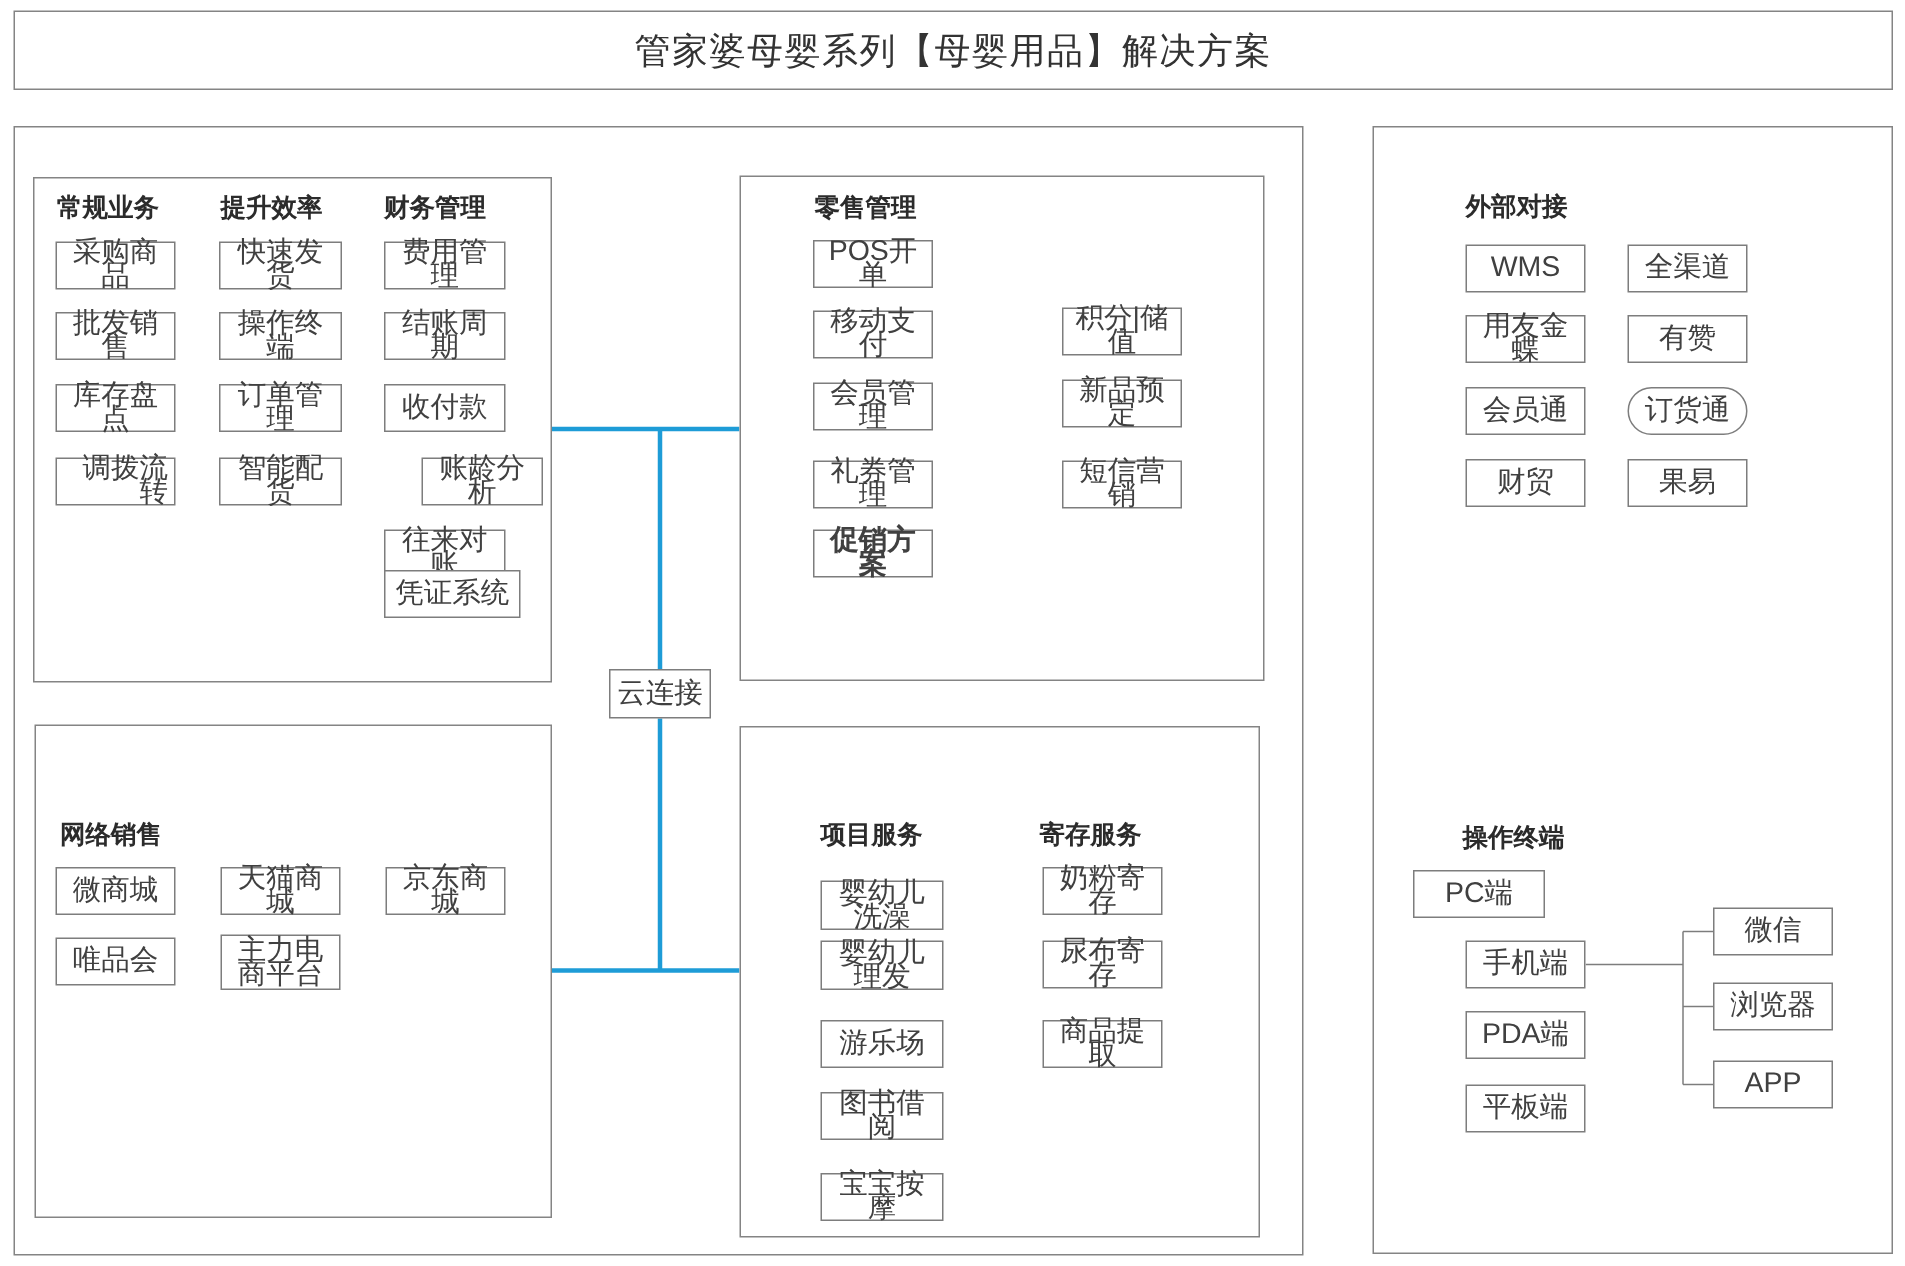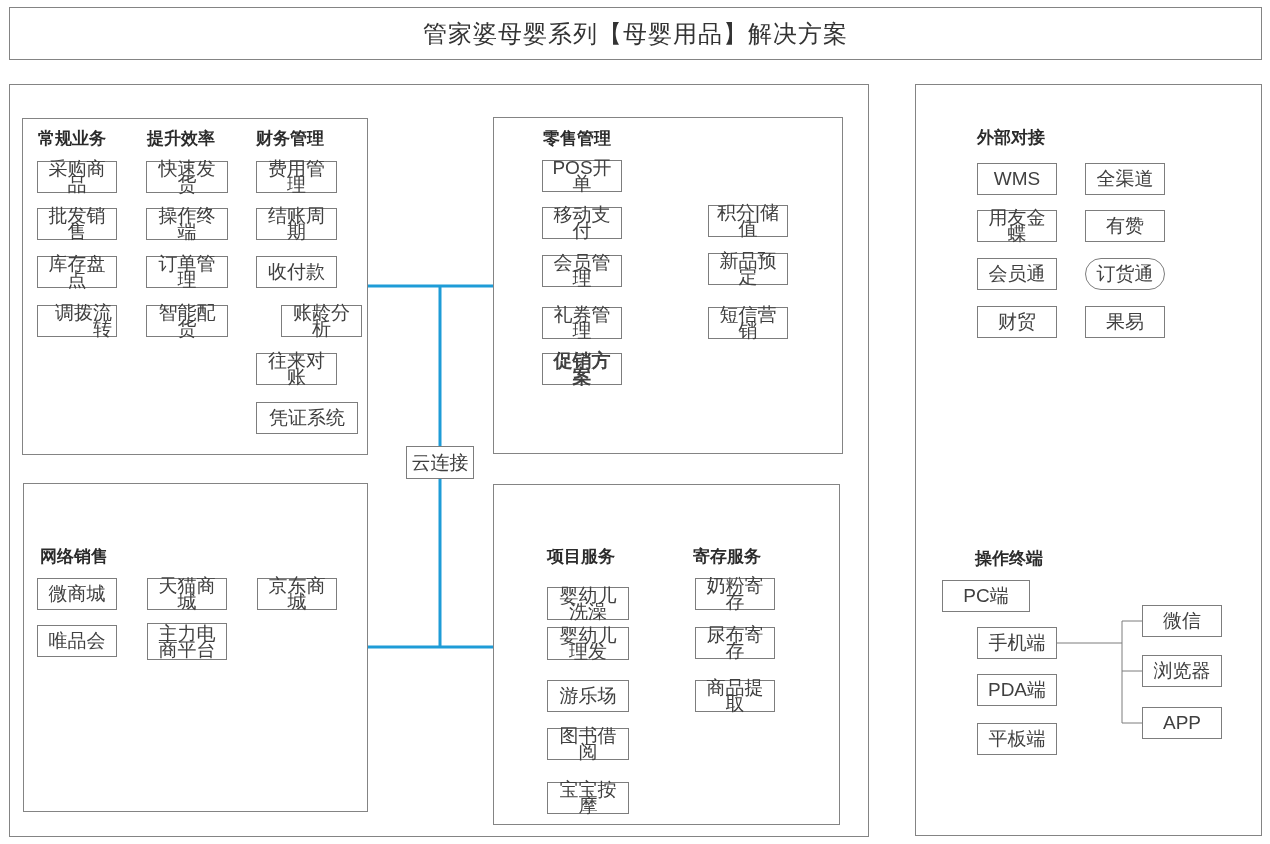--- a/index.html
+++ b/index.html
@@ -75,21 +75,21 @@
   <div class="node" style="left:146px;top:161px;width:82px;height:32px;">快速发货</div>
   <div class="node" style="left:146px;top:208px;width:82px;height:32px;">操作终端</div>
   <div class="node" style="left:146px;top:256px;width:82px;height:32px;">订单管理</div>
   <div class="node" style="left:146px;top:305px;width:82px;height:32px;">智能配货</div>
 
   <div class="node" style="left:256px;top:161px;width:81px;height:32px;">费用管理</div>
   <div class="node" style="left:256px;top:208px;width:81px;height:32px;">结账周期</div>
   <div class="node" style="left:256px;top:256px;width:81px;height:32px;">收付款</div>
   <div class="node" style="left:256px;top:305px;width:81px;height:32px;margin-left:25px;">账龄分析</div>
   <div class="node" style="left:256px;top:353px;width:81px;height:32px;">往来对账</div>
-  <div class="node" style="left:256px;top:402px;width:102px;height:32px;">凭证系统</div>
+  <div class="node" style="left:256px;top:380px;width:91px;height:32px;">凭证系统</div>
 
   <div class="node" style="left:542px;top:160px;width:80px;height:32px;">POS开单</div>
   <div class="node" style="left:542px;top:207px;width:80px;height:32px;">移动支付</div>
   <div class="node" style="left:542px;top:255px;width:80px;height:32px;">会员管理</div>
   <div class="node" style="left:542px;top:307px;width:80px;height:32px;">礼券管理</div>
   <div class="node" style="left:542px;top:353px;width:80px;height:32px;font-weight:bold;">促销方案</div>
   <div class="node" style="left:708px;top:205px;width:80px;height:32px;">积分|储值</div>
   <div class="node" style="left:708px;top:253px;width:80px;height:32px;">新品预定</div>
   <div class="node" style="left:708px;top:307px;width:80px;height:32px;">短信营销</div>
 

